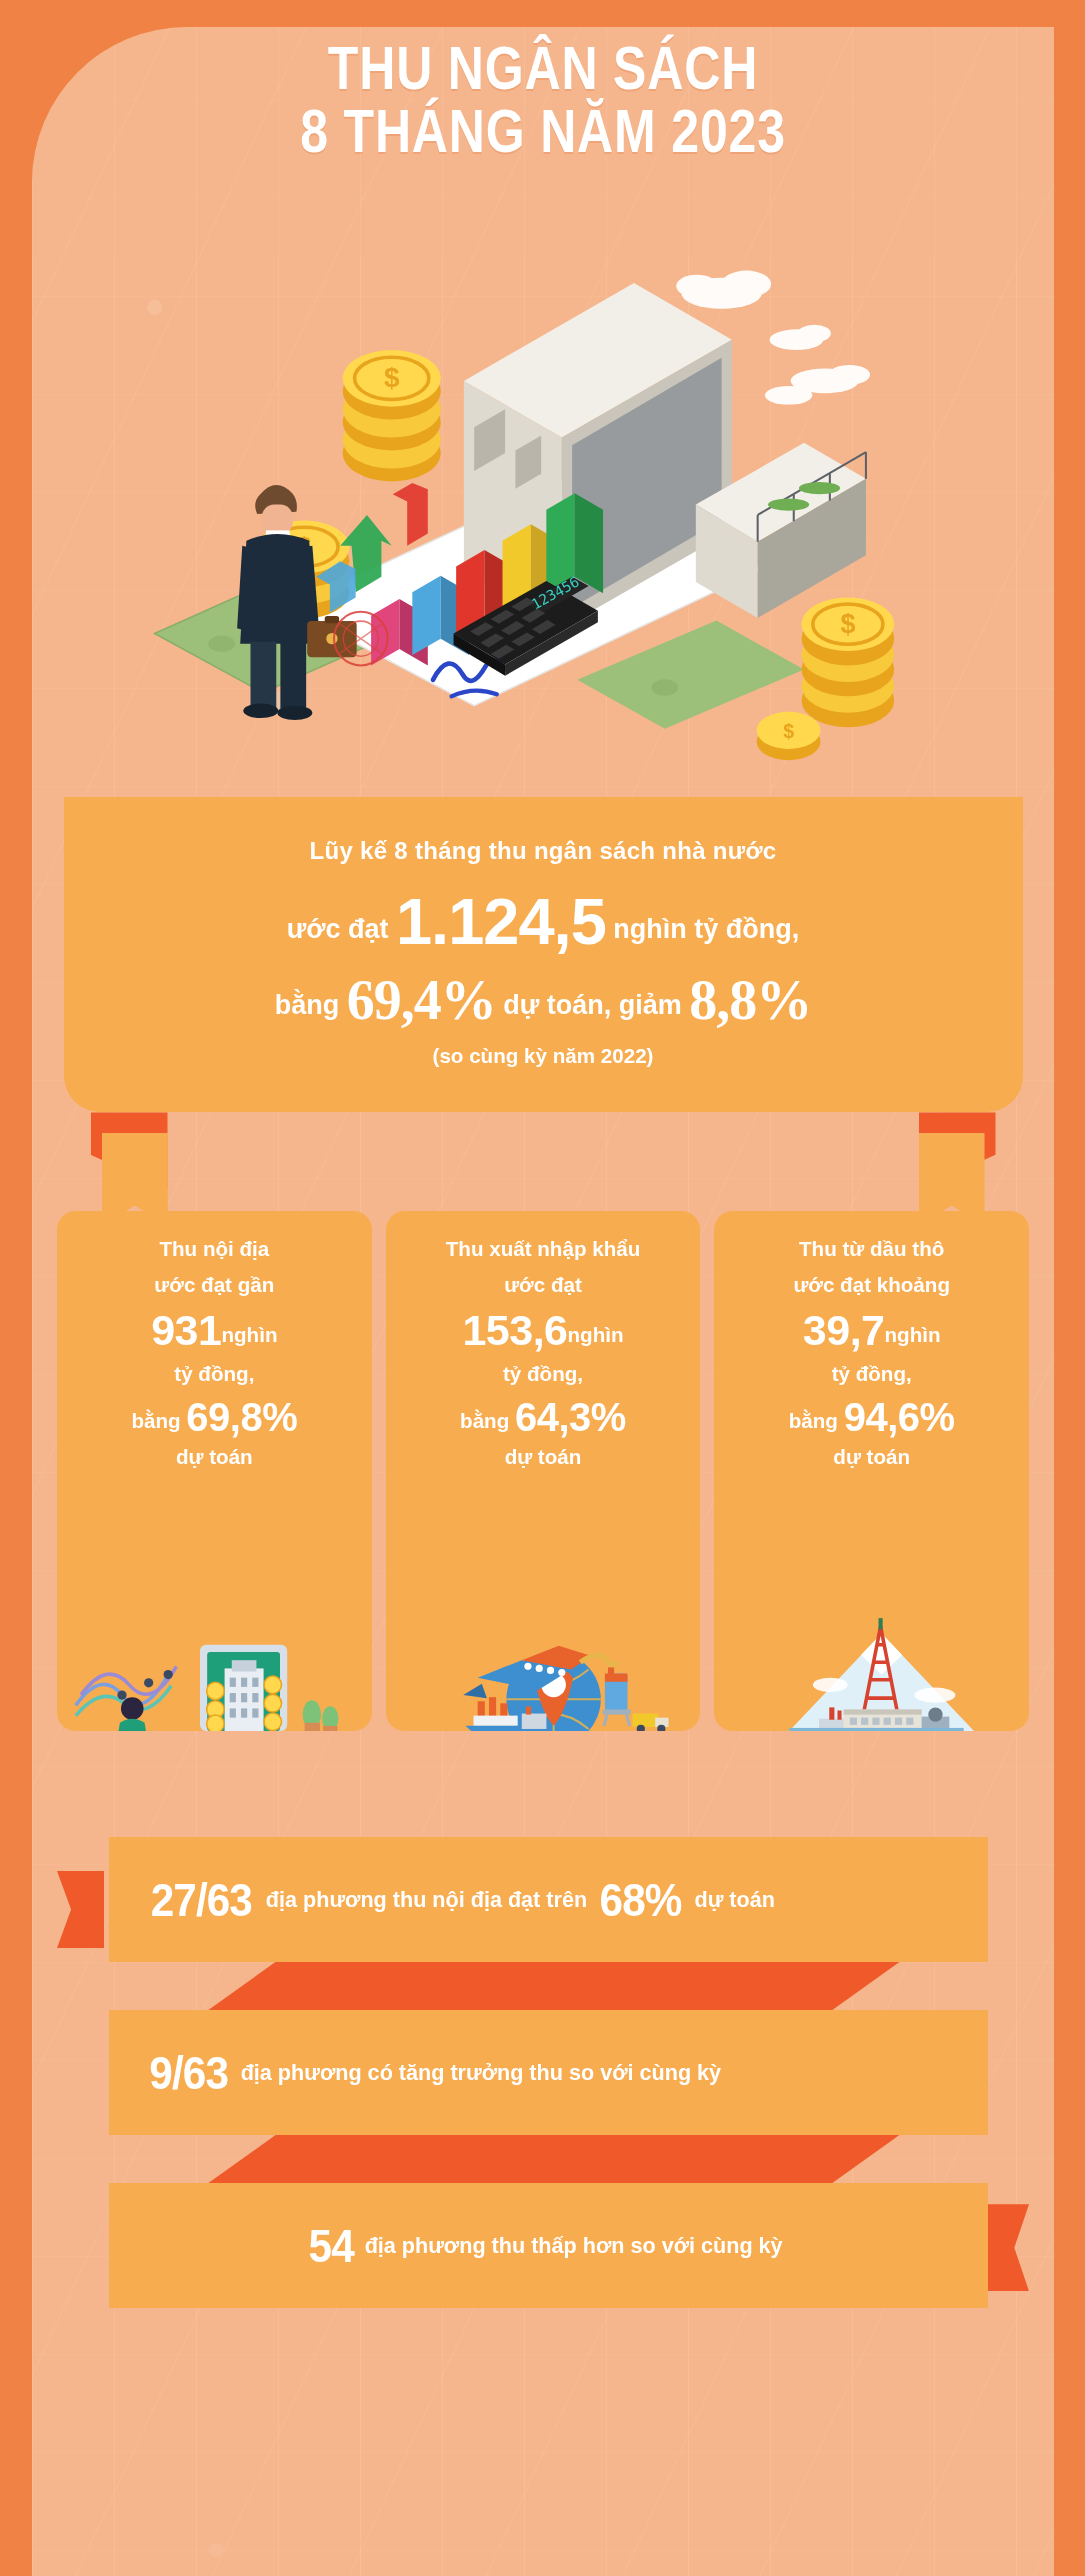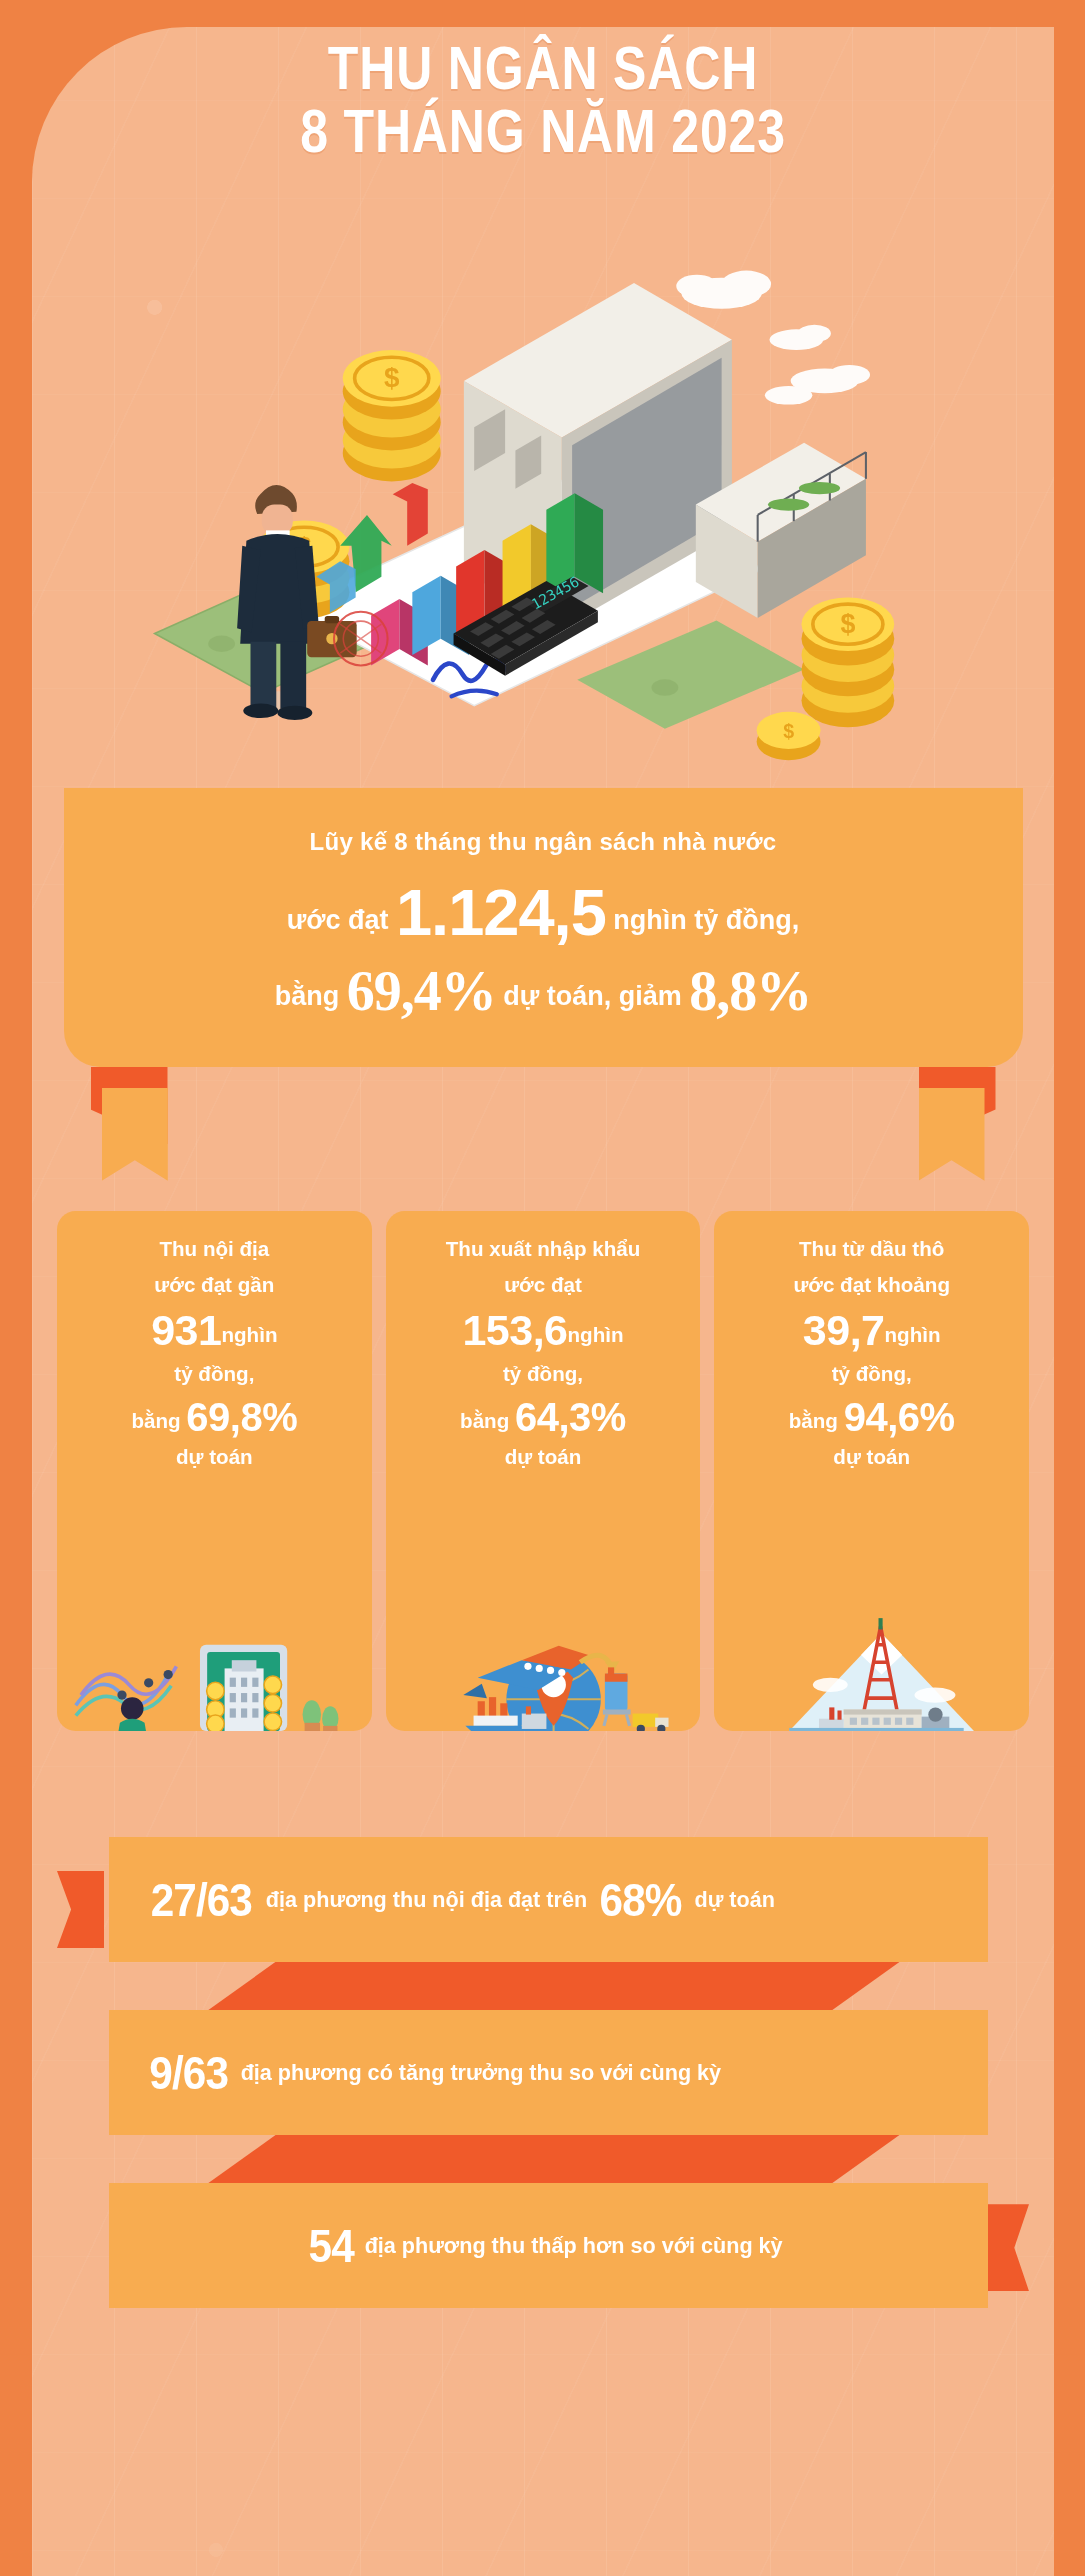--- a/index.html
+++ b/index.html
@@ -63,21 +63,21 @@
   .title .l1{display:block;font-size:61px;transform:scaleX(.82);}
   .title .l2{display:block;font-size:61px;transform:scaleX(.82);}
 
   
   .hero{position:absolute;left:0;right:0;top:185px;height:598px;z-index:5;}
 
   
   .banner-wrap{position:absolute;left:32px;right:32px;top:788px;z-index:8;}
   .banner{
     position:relative;
-    margin:0 auto;
+    margin:9px auto;
     width:959px;
     background:#f8ac50;
     border-bottom-left-radius:36px;border-bottom-right-radius:36px;
     padding:40px 62px 44px;
     text-align:center;
     color:#fff;
   }
   .banner .t1{font-size:24px;font-weight:bold;letter-spacing:0.3px;}
   .banner .t2{margin-top:20.6px;font-size:27px;font-weight:bold;line-height:1.1;}
   .banner .t2 .big{font-size:65px;vertical-align:-6.2px;letter-spacing:-1px;}
@@ -328,20 +328,21 @@
         <span>ước đạt</span>
         <span class="big">1.124,5</span>
         <span>nghìn tỷ đồng,</span>
       </div>
       <div class="t3">
         <span>bằng</span>
         <span class="big">69,4%</span>
         <span>dự toán, giảm</span>
         <span class="big">8,8%</span>
       </div>
+      <div class="t4">(so cùng kỳ năm 2022)</div>
 
       <div class="tail left">
         <div class="top"></div>
           <div class="bot"></div>
       </div>
       <div class="tail right">
         <div class="top"></div>
           <div class="bot"></div>
       </div>
     </div>

